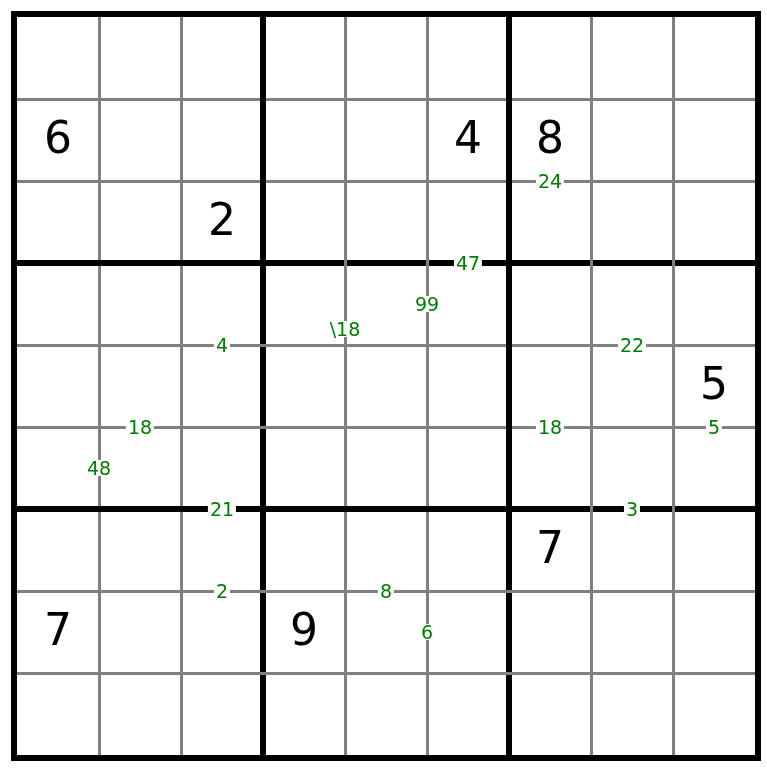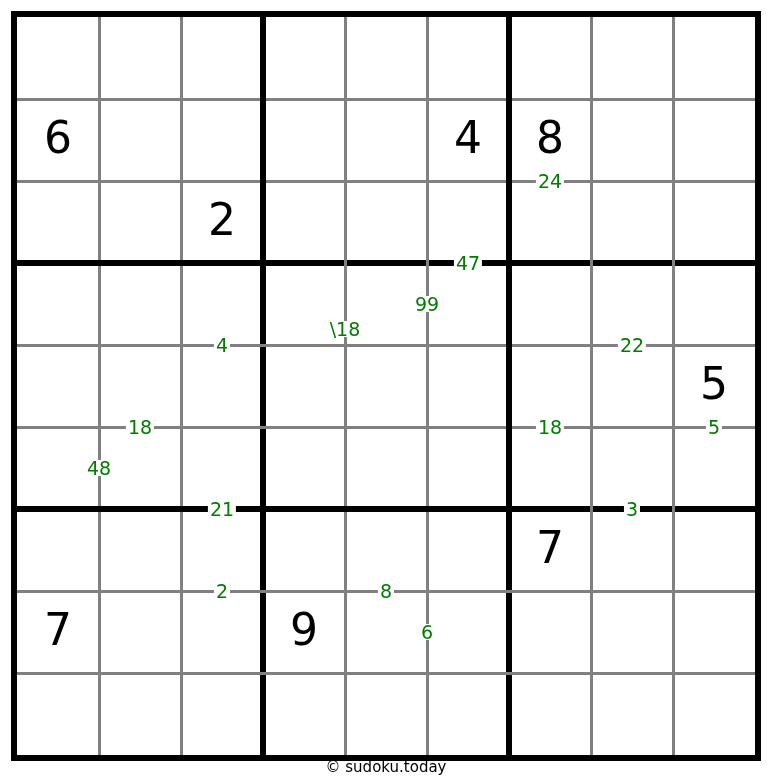--- a/index.html
+++ b/index.html
@@ -190,14 +190,13 @@
       <span class="clue" style="left: 410px; top: 615px;">6</span>
       <span class="given" style="left: 41px; top: 123px;">6</span>
       <span class="given" style="left: 451px; top: 123px;">4</span>
       <span class="given" style="left: 533px; top: 123px;">8</span>
       <span class="given" style="left: 205px; top: 205px;">2</span>
       <span class="given" style="left: 697px; top: 369px;">5</span>
       <span class="given" style="left: 533px; top: 533px;">7</span>
       <span class="given" style="left: 41px; top: 615px;">7</span>
       <span class="given" style="left: 287px; top: 615px;">9</span>
     </div>
-  <div id="footer">© sudoku.today</div>
 </div>
 
 </body></html>

